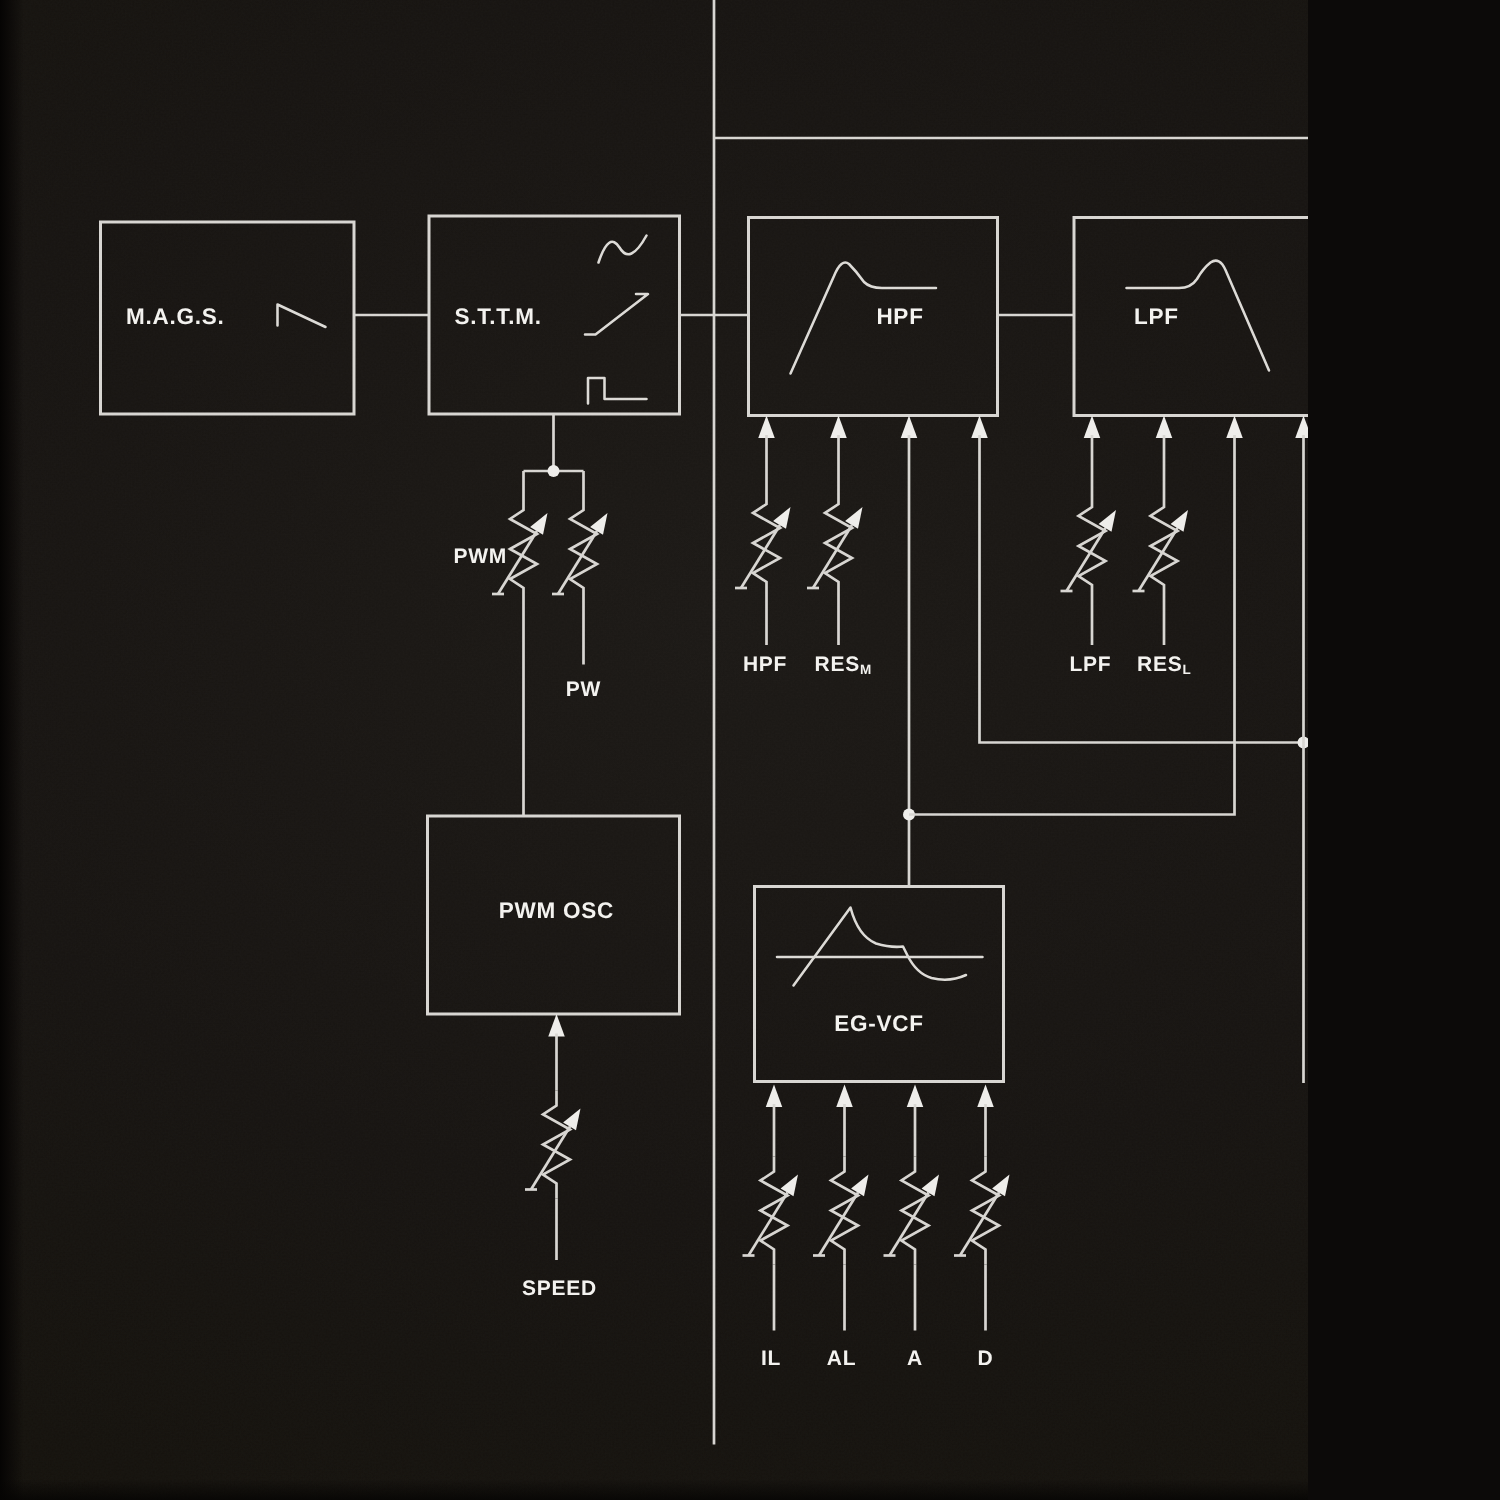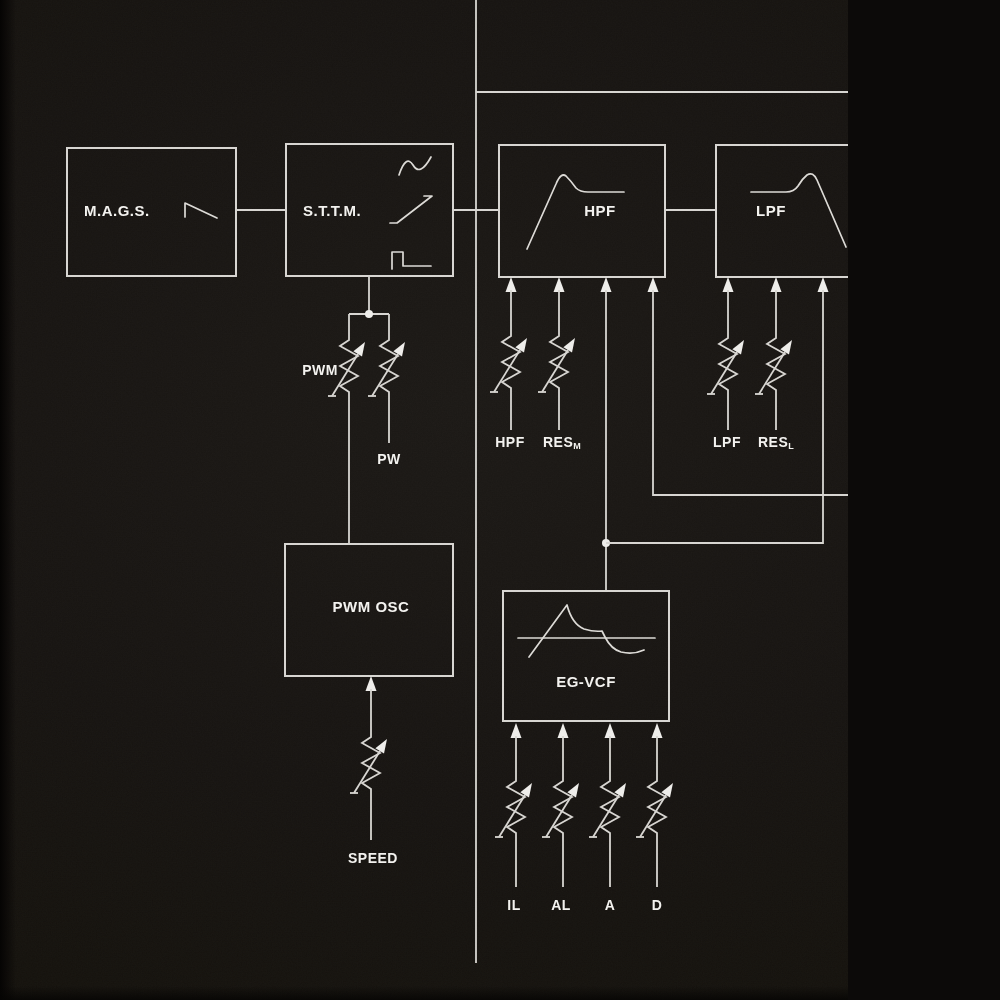--- a/index.html
+++ b/index.html
@@ -2,20 +2,21 @@
 <html><head>
 <meta charset="utf-8">
 <style>
   html,body{margin:0;padding:0;background:#0c0a09;}
   .stage{
     position:relative;width:848px;height:1000px;overflow:hidden;
     background:
       radial-gradient(1200px 900px at 55% 40%, #1c1916 0%, #171411 45%, #131009 100%),
       #151210;
     font-family:"Liberation Sans","DejaVu Sans",sans-serif;
+    padding-left:24px;
   }
   .grain{position:absolute;inset:0;pointer-events:none;opacity:.55;}
   .edge-left{
     position:absolute;top:0;left:0;width:16px;height:100%;pointer-events:none;
     background:linear-gradient(90deg,#050403 0%,rgba(8,6,5,.75) 35%,rgba(10,8,6,.0) 100%);
   }
   .edge-bottom{
     position:absolute;left:0;bottom:0;width:100%;height:14px;pointer-events:none;
     background:linear-gradient(0deg,rgba(5,4,3,.8) 0%,rgba(10,8,6,0) 100%);
   }

